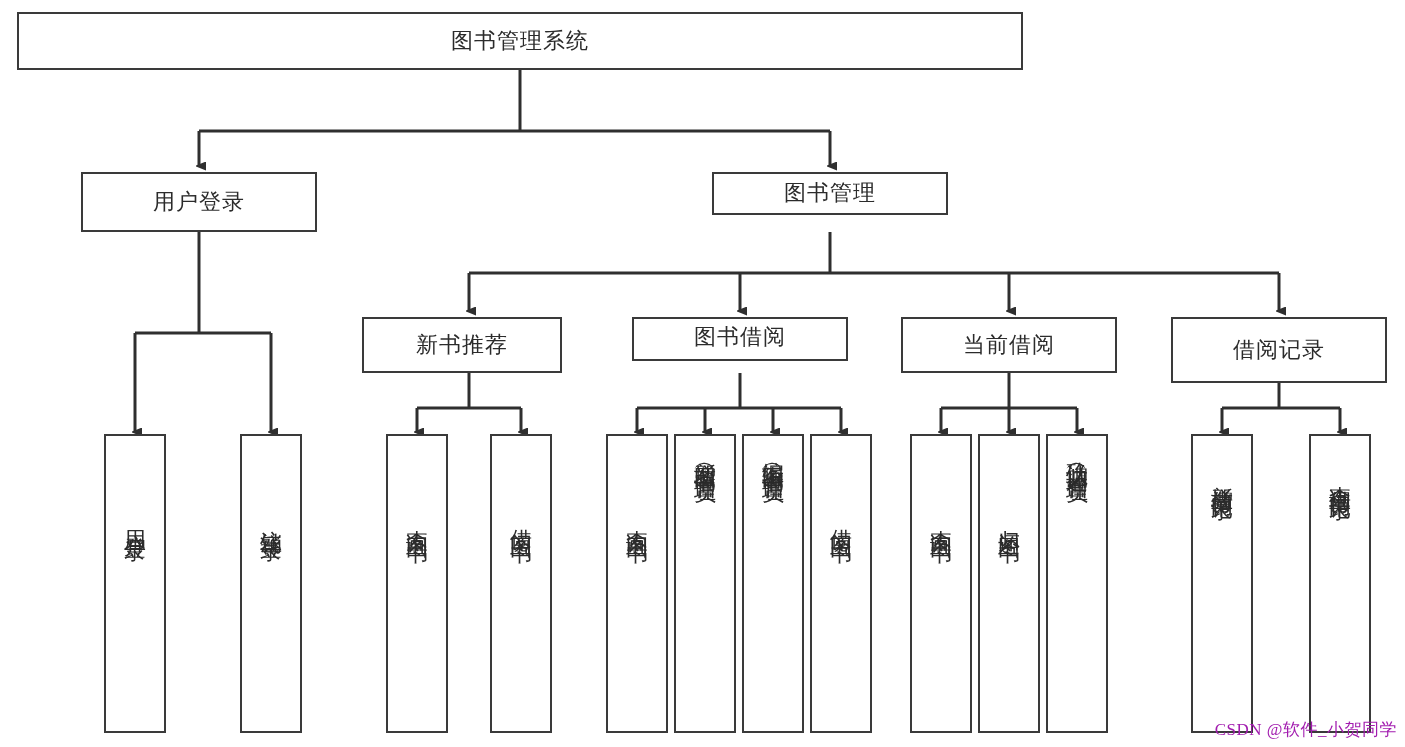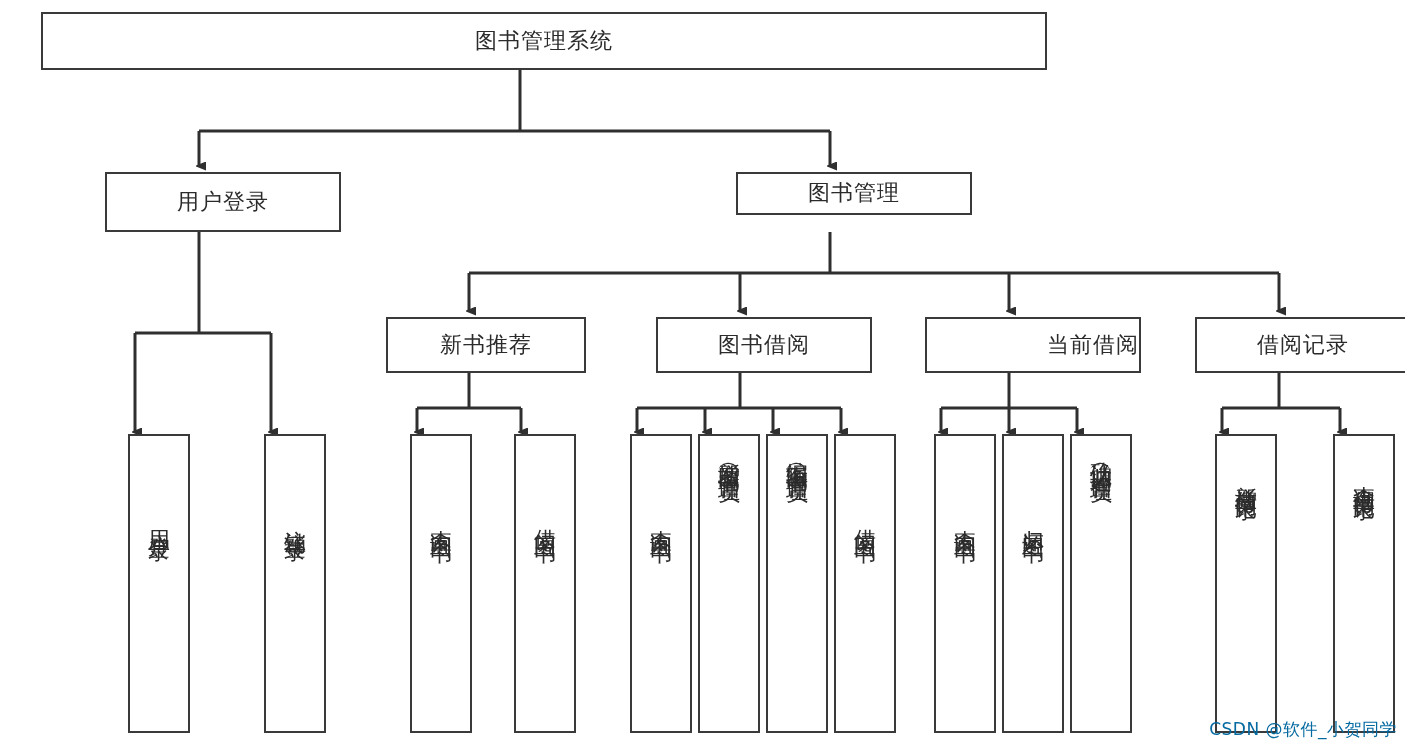--- a/index.html
+++ b/index.html
@@ -29,21 +29,20 @@
   }
   .node {
     position: absolute;
     box-sizing: border-box;
     background: #ffffff;
     border: 2.5px solid #3a3a3a;
     display: flex;
     align-items: center;
     justify-content: center;
     color: #2b2b2b;
-    margin-left: 24px;
   }
   .node.horiz .node-label {
     font-size: 22px;
     line-height: 1.2;
     letter-spacing: 1px;
     white-space: nowrap;
   }
   .node.vert {
     align-items: flex-start;
     justify-content: center;
@@ -58,23 +57,24 @@
     white-space: nowrap;
   }
   .node.vert.tall-text .node-label {
     letter-spacing: 3px;
   }
   #watermark {
     position: absolute;
     right: 8px;
     bottom: 6px;
     font-size: 17px;
-    color: #0369a1;
+    color: #a21caf;
     letter-spacing: 0.5px;
     white-space: nowrap;
+    font-family: Liberation Serif, serif;
   }
 </style>
 </head>
 <body>
 
 <div id="diagram-root">
 
   <svg class="connectors" viewBox="0 0 1405 747" xmlns="http://www.w3.org/2000/svg">
     <defs>
       <marker id="arrow" markerWidth="10" markerHeight="10" refX="4.5" refY="7" orient="auto" markerUnits="userSpaceOnUse">
@@ -135,27 +135,27 @@
   <div class="node horiz" style="left:81px; top:172px; width:236px; height:60px;">
     <span class="node-label">用户登录</span>
   </div>
   <div class="node horiz" style="left:712px; top:172px; width:236px; height:43px;">
     <span class="node-label">图书管理</span>
   </div>
 
   <div class="node horiz" style="left:362px; top:317px; width:200px; height:56px;">
     <span class="node-label">新书推荐</span>
   </div>
-  <div class="node horiz" style="left:632px; top:317px; width:216px; height:56px;">
+  <div class="node horiz" style="left:632px; top:317px; width:216px; height:44px;font-family:Liberation Mono, monospace;">
     <span class="node-label">图书借阅</span>
   </div>
-  <div class="node horiz" style="left:901px; top:317px; width:216px; height:56px;justify-content:flex-end;">
+  <div class="node horiz" style="left:901px; top:317px; width:216px; height:56px;">
     <span class="node-label">当前借阅</span>
   </div>
-  <div class="node horiz" style="left:1171px; top:317px; width:216px; height:56px;">
+  <div class="node horiz" style="left:1171px; top:317px; width:216px; height:66px;">
     <span class="node-label">借阅记录</span>
   </div>
 
   <div class="node vert" style="left:104px; top:434px; width:62px; height:299px; padding-top:76px;">
     <span class="node-label">用户登录</span>
   </div>
   <div class="node vert" style="left:240px; top:434px; width:62px; height:299px; padding-top:76px;">
     <span class="node-label">注销登录</span>
   </div>
 

